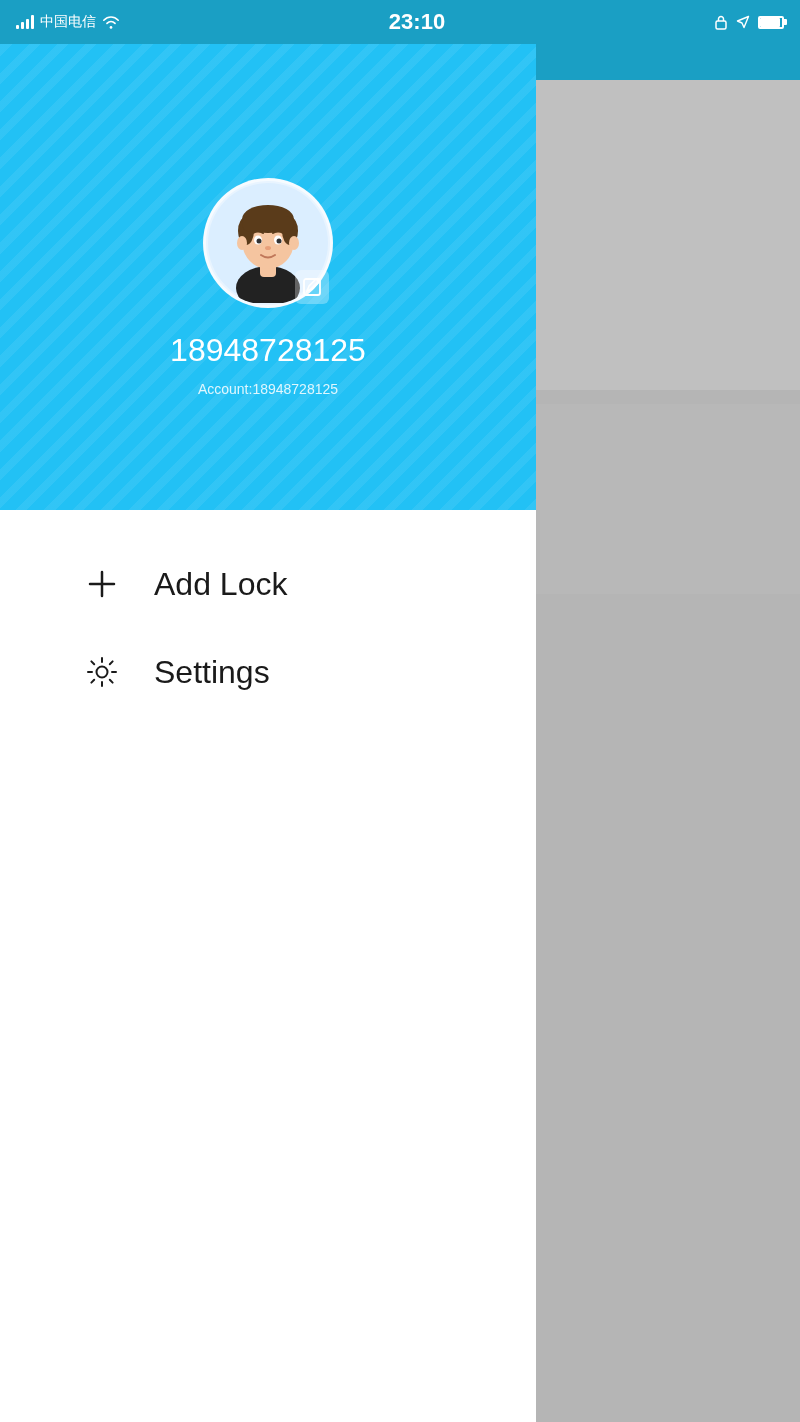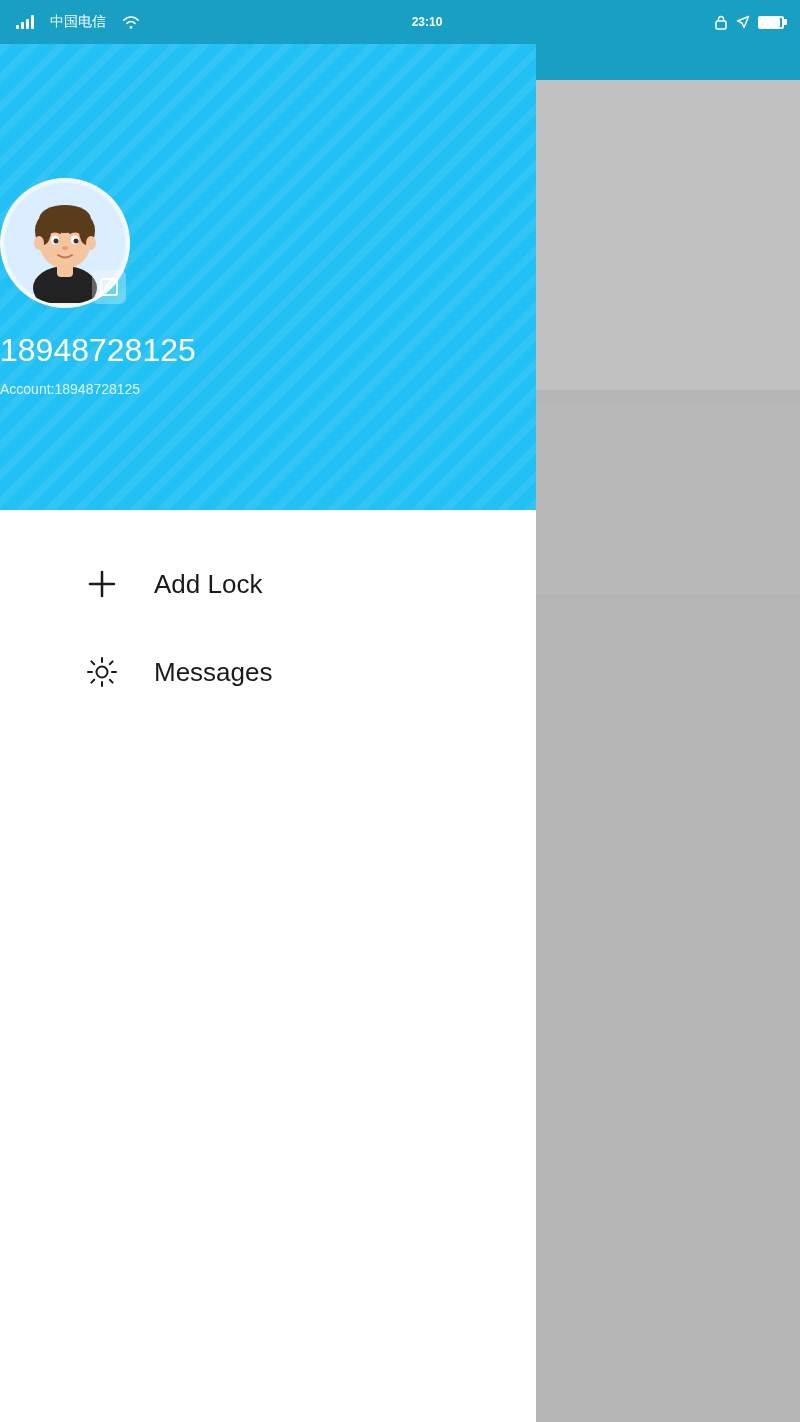--- a/index.html
+++ b/index.html
@@ -25,29 +25,29 @@
       display: flex;
       align-items: center;
       justify-content: space-between;
       padding: 0 16px;
       z-index: 10;
     }
 
     .status-bar-left {
       display: flex;
       align-items: center;
-      gap: 16px;
+      gap: 6px;
       color: #fff;
       font-size: 14px;
       font-weight: 500;
     }
 
     .status-bar-center {
       color: #fff;
-      font-size: 12px;
+      font-size: 22px;
       font-weight: 600;
     }
 
     .status-bar-right {
       display: flex;
       align-items: center;
       gap: 8px;
       color: #fff;
     }
 
@@ -113,21 +113,21 @@
 
     
     .profile-header {
       width: 100%;
       height: 510px;
       background: #22c1f5;
       position: relative;
       overflow: hidden;
       display: flex;
       flex-direction: column;
-      align-items: flex-start;
+      align-items: center;
       justify-content: center;
       padding-top: 44px;
     }
 
     
     .stripe-bg {
       position: absolute;
       top: 0; left: 0; right: 0; bottom: 0;
       background-image: repeating-linear-gradient(
         -45deg,
@@ -202,21 +202,21 @@
     .menu-icon {
       width: 44px;
       height: 44px;
       flex-shrink: 0;
       display: flex;
       align-items: center;
       justify-content: center;
     }
 
     .menu-label {
-      font-size: 26px;
+      font-size: 32px;
       color: #1a1a1a;
       font-weight: 400;
     }
 
     
     .right-panel {
       position: absolute;
       top: 0;
       left: 536px;
       width: 264px;
@@ -350,21 +350,21 @@
 
     <div class="menu-item">
       <div class="menu-icon">
         <svg width="40" height="40" viewBox="0 0 40 40" fill="none">
           <circle cx="20" cy="20" r="5.5" stroke="#1a1a1a" stroke-width="2"></circle>
           <path d="M20 6v4M20 30v4M6 20h4M30 20h4
                    M9.37 9.37l2.83 2.83M27.8 27.8l2.83 2.83
                    M30.63 9.37l-2.83 2.83M12.2 27.8l-2.83 2.83" stroke="#1a1a1a" stroke-width="2" stroke-linecap="round"></path>
         </svg>
       </div>
-      <span class="menu-label">Messages</span>
+      <span class="menu-label">Settings</span>
     </div>
 
   </div>
 </div>
 
 <div class="right-panel">
   <div class="teal-header-right"></div>
   <div class="right-panel-top"></div>
   <div class="right-panel-mid"></div>
 </div>

